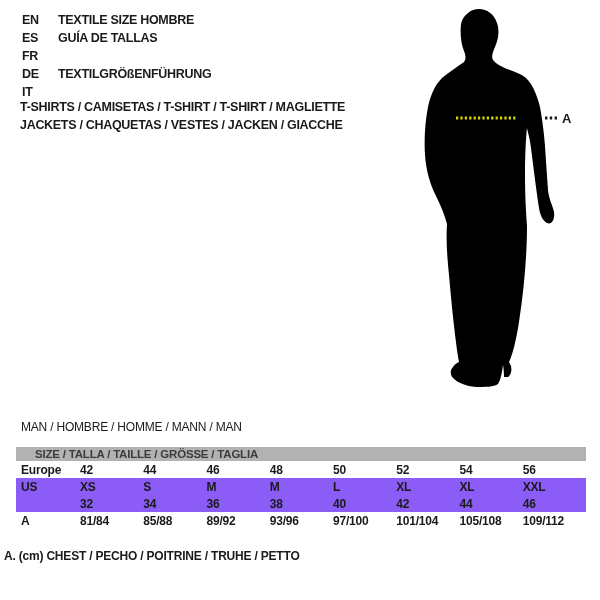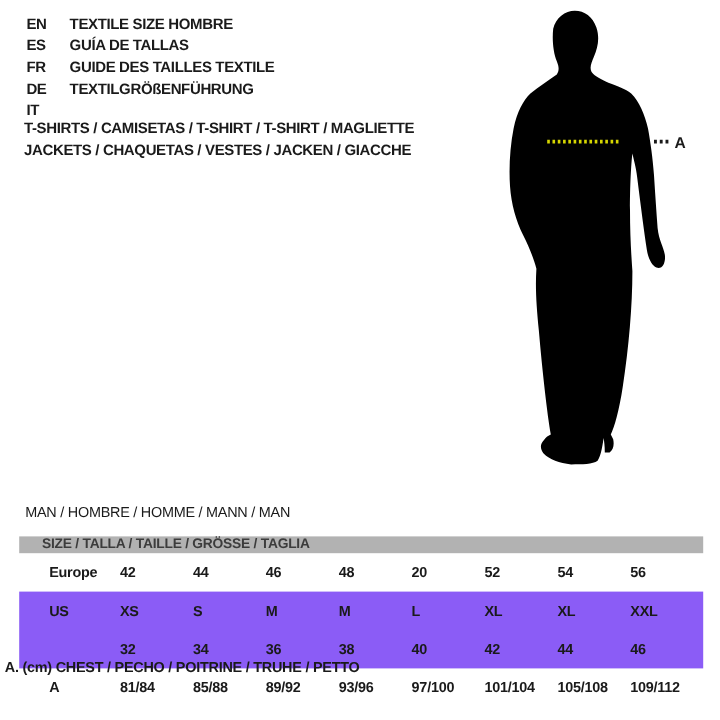--- a/index.html
+++ b/index.html
@@ -42,21 +42,21 @@
 
   
   .size-table { position: absolute; left: 16px; top: 447px; width: 570px; }
   .st-header {
     height: 14px; line-height: 14px; background: #b2b2b2;
     padding-left: 19px; font-size: 11.5px; font-weight: 700;
     color: #3c3c3c; letter-spacing: -0.2px;
   }
   .st-row {
     display: grid; grid-template-columns: 64px repeat(8, 1fr);
-    height: 32px; align-items: center; margin-left: 20px;
+    height: 17px; align-items: center;
   }
   .st-stripe { background: #8b5cf6; }
   .st-label {
     padding-left: 5px; font-size: 12px; font-weight: 700; letter-spacing: -0.2px;
   }
   .st-val {
     text-align: left; font-size: 12px; font-weight: 700; letter-spacing: -0.2px;
   }
 
   
@@ -72,21 +72,20 @@
   <div class="lang-row">
     <span class="lang-code">EN</span>
     <span class="lang-label">TEXTILE SIZE HOMBRE</span>
   </div>
   <div class="lang-row">
     <span class="lang-code">ES</span>
     <span class="lang-label">GUÍA DE TALLAS</span>
   </div>
   <div class="lang-row">
     <span class="lang-code">FR</span>
-    <span class="lang-label">GUIDE DES TAILLES TEXTILE</span>
   </div>
   <div class="lang-row">
     <span class="lang-code">DE</span>
     <span class="lang-label">TEXTILGRÖßENFÜHRUNG</span>
   </div>
   <div class="lang-row">
     <span class="lang-code">IT</span>
   </div>
 </div>
 
@@ -143,21 +142,21 @@
 
 <div class="size-table">
   <div class="st-header">SIZE / TALLA / TAILLE / GRÖSSE / TAGLIA</div>
 
   <div class="st-row">
     <span class="st-label">Europe</span>
     <span class="st-val">42</span>
     <span class="st-val">44</span>
     <span class="st-val">46</span>
     <span class="st-val">48</span>
-    <span class="st-val">20</span>
+    <span class="st-val">50</span>
     <span class="st-val">52</span>
     <span class="st-val">54</span>
     <span class="st-val">56</span>
   </div>
 
   <div class="st-stripe">
     <div class="st-row">
       <span class="st-label">US</span>
       <span class="st-val">XS</span>
       <span class="st-val">S</span>

